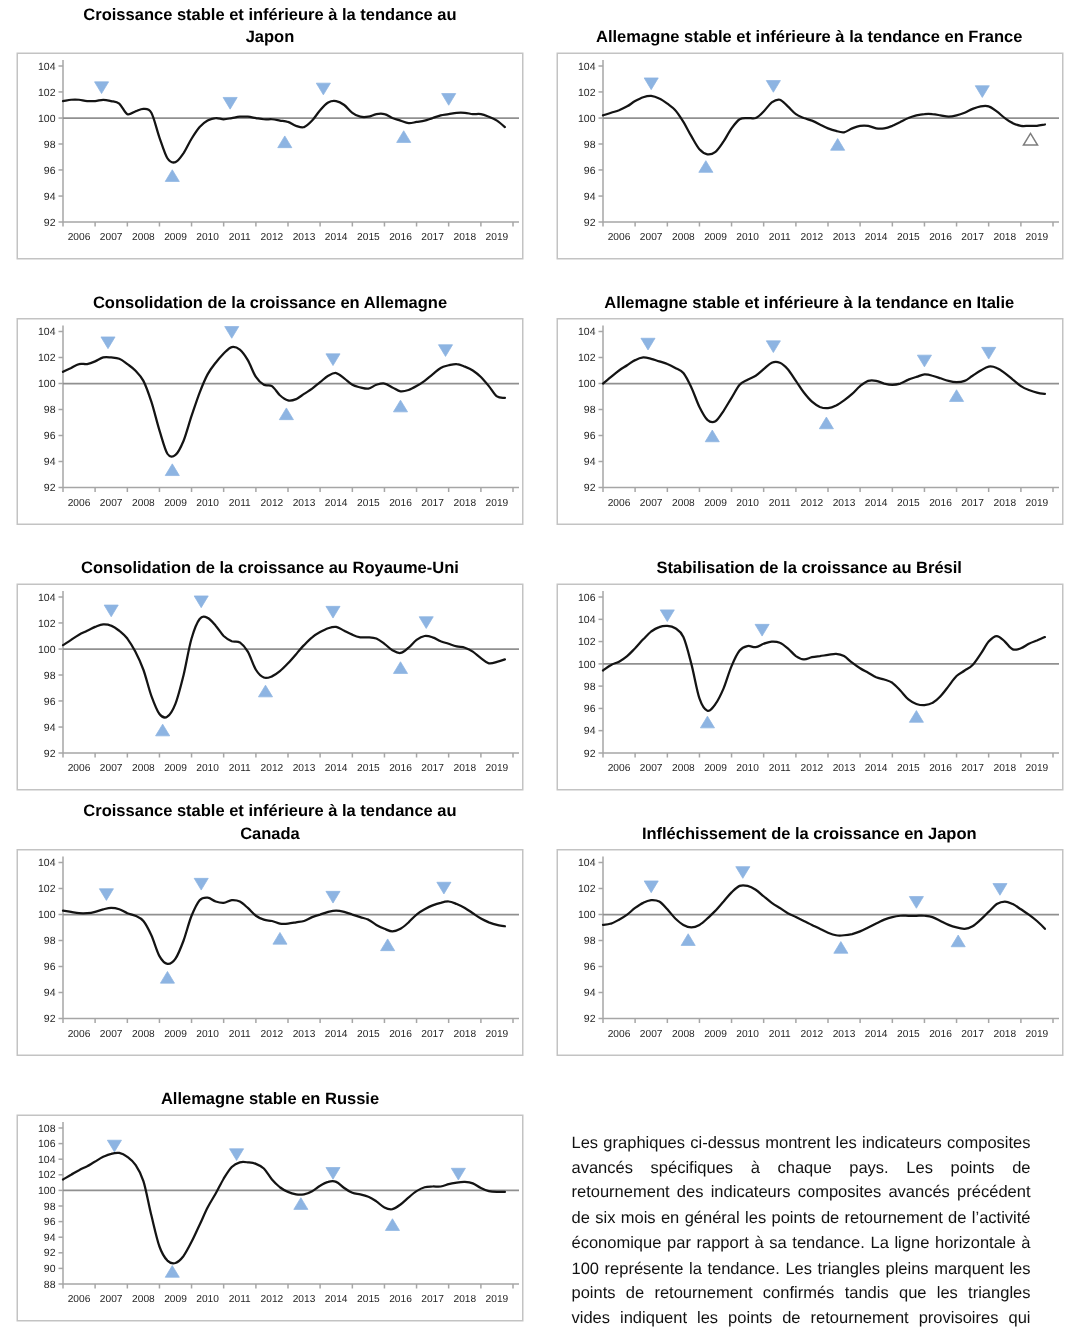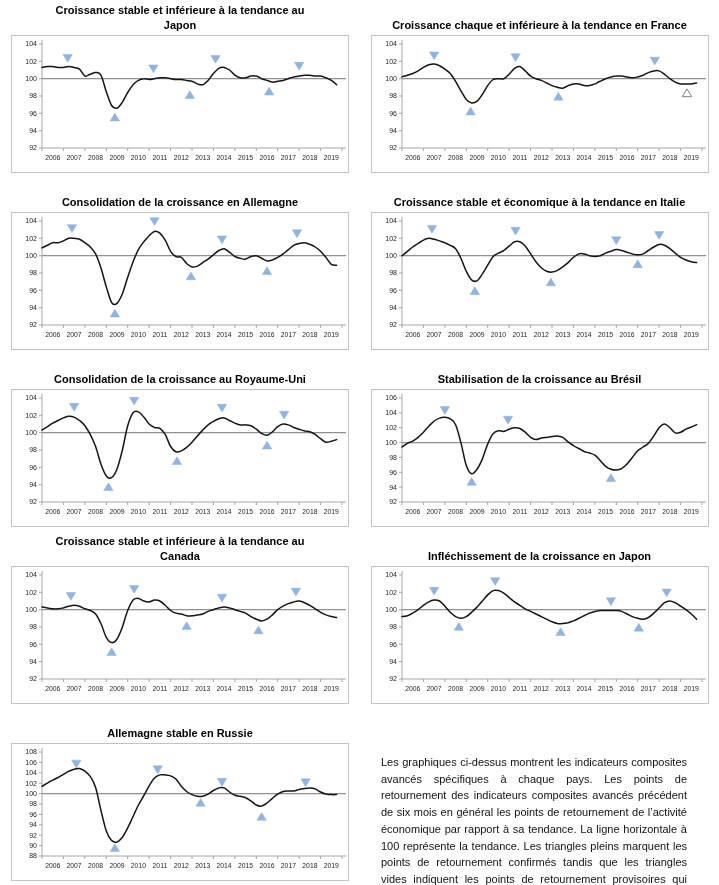--- a/index.html
+++ b/index.html
@@ -75,21 +75,21 @@
           <polygon points="98.1571428571448,84.96666666666665 107.55714285714481,84.96666666666665 102.85714285714481,77.16666666666666" fill="#8DB4E2" stroke="#8DB4E2" stroke-width="0.5"></polygon>
           <polygon points="136.72857142857242,28.966666666666637 146.1285714285724,28.966666666666637 141.4285714285724,36.76666666666664" fill="#8DB4E2" stroke="#8DB4E2" stroke-width="0.5"></polygon>
           <polygon points="173.15714285714483,62.43333333333338 182.5571428571448,62.43333333333338 177.85714285714482,54.63333333333338" fill="#8DB4E2" stroke="#8DB4E2" stroke-width="0.5"></polygon>
           <polygon points="198.87142857142663,19.433333333333362 208.2714285714266,19.433333333333362 203.57142857142662,27.233333333333363" fill="#8DB4E2" stroke="#8DB4E2" stroke-width="0.5"></polygon>
           <polygon points="252.4428571428552,58.96666666666667 261.84285714285517,58.96666666666667 257.1428571428552,51.16666666666667" fill="#8DB4E2" stroke="#8DB4E2" stroke-width="0.5"></polygon>
           <polygon points="282.4428571428571,26.36666666666667 291.8428571428571,26.36666666666667 287.1428571428571,34.16666666666667" fill="#8DB4E2" stroke="#8DB4E2" stroke-width="0.5"></polygon>
         </svg>
       </div>
     </div>
     <div class="cell">
-      <div class="chart-title">Croissance chaque et inférieure à la tendance en France</div>
+      <div class="chart-title">Allemagne stable et inférieure à la tendance en France</div>
       <div class="panel" style="border-color: rgb(195, 195, 195);">
         <svg width="336" height="136" viewBox="0 0 336 136">
           <line x1="30" y1="4" x2="30" y2="112" stroke="#A6A6A6" stroke-width="1"></line>
           <line x1="27" y1="112.0" x2="30" y2="112.0" stroke="#A6A6A6"></line>
           <text x="25" y="114.4" text-anchor="end" font-size="7" fill="#262626">92</text>
           <line x1="27" y1="94.7" x2="30" y2="94.7" stroke="#A6A6A6"></line>
           <text x="25" y="97.1" text-anchor="end" font-size="7" fill="#262626">94</text>
           <line x1="27" y1="77.3" x2="30" y2="77.3" stroke="#A6A6A6"></line>
           <text x="25" y="79.7" text-anchor="end" font-size="7" fill="#262626">96</text>
           <line x1="27" y1="60.0" x2="30" y2="60.0" stroke="#A6A6A6"></line>
@@ -196,21 +196,21 @@
           <polygon points="98.1571428571448,104.03333333333336 107.55714285714481,104.03333333333336 102.85714285714481,96.23333333333336" fill="#8DB4E2" stroke="#8DB4E2" stroke-width="0.5"></polygon>
           <polygon points="137.8,4.7 147.2,4.7 142.5,12.5" fill="#8DB4E2" stroke="#8DB4E2" stroke-width="0.5"></polygon>
           <polygon points="174.22857142857242,66.76666666666672 183.6285714285724,66.76666666666672 178.9285714285724,58.96666666666672" fill="#8DB4E2" stroke="#8DB4E2" stroke-width="0.5"></polygon>
           <polygon points="205.30000000000197,22.899999999999945 214.70000000000195,22.899999999999945 210.00000000000196,30.699999999999946" fill="#8DB4E2" stroke="#8DB4E2" stroke-width="0.5"></polygon>
           <polygon points="250.3,61.566666666666634 259.7,61.566666666666634 255,53.76666666666664" fill="#8DB4E2" stroke="#8DB4E2" stroke-width="0.5"></polygon>
           <polygon points="280.30000000000194,16.833333333333382 289.7000000000019,16.833333333333382 285.00000000000193,24.633333333333383" fill="#8DB4E2" stroke="#8DB4E2" stroke-width="0.5"></polygon>
         </svg>
       </div>
     </div>
     <div class="cell">
-      <div class="chart-title">Croissance stable et économique à la tendance en Italie</div>
+      <div class="chart-title">Allemagne stable et inférieure à la tendance en Italie</div>
       <div class="panel" style="border-color: rgb(195, 195, 195);">
         <svg width="336" height="136" viewBox="0 0 336 136">
           <line x1="30" y1="4" x2="30" y2="112" stroke="#A6A6A6" stroke-width="1"></line>
           <line x1="27" y1="112.0" x2="30" y2="112.0" stroke="#A6A6A6"></line>
           <text x="25" y="114.4" text-anchor="end" font-size="7" fill="#262626">92</text>
           <line x1="27" y1="94.7" x2="30" y2="94.7" stroke="#A6A6A6"></line>
           <text x="25" y="97.1" text-anchor="end" font-size="7" fill="#262626">94</text>
           <line x1="27" y1="77.3" x2="30" y2="77.3" stroke="#A6A6A6"></line>
           <text x="25" y="79.7" text-anchor="end" font-size="7" fill="#262626">96</text>
           <line x1="27" y1="60.0" x2="30" y2="60.0" stroke="#A6A6A6"></line>

